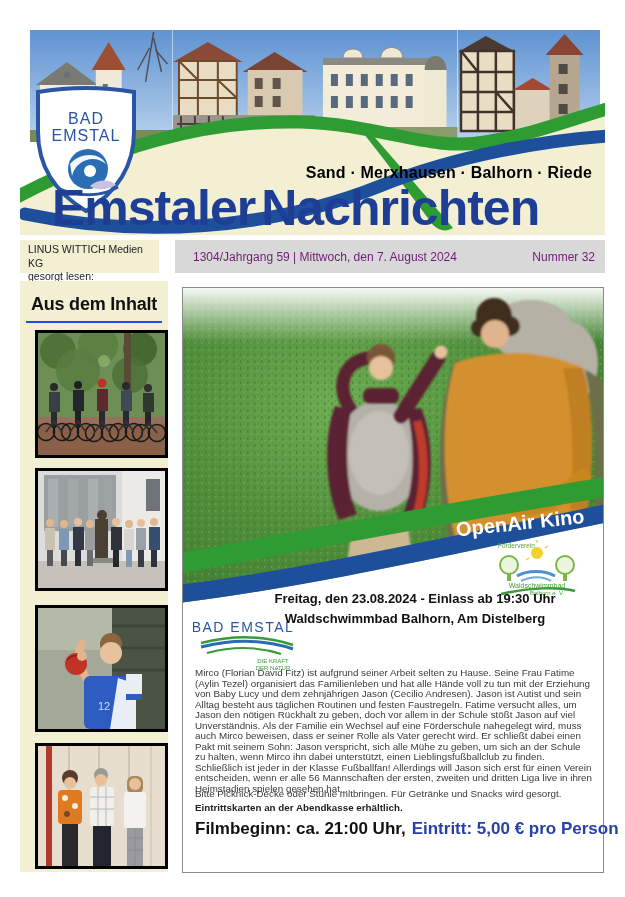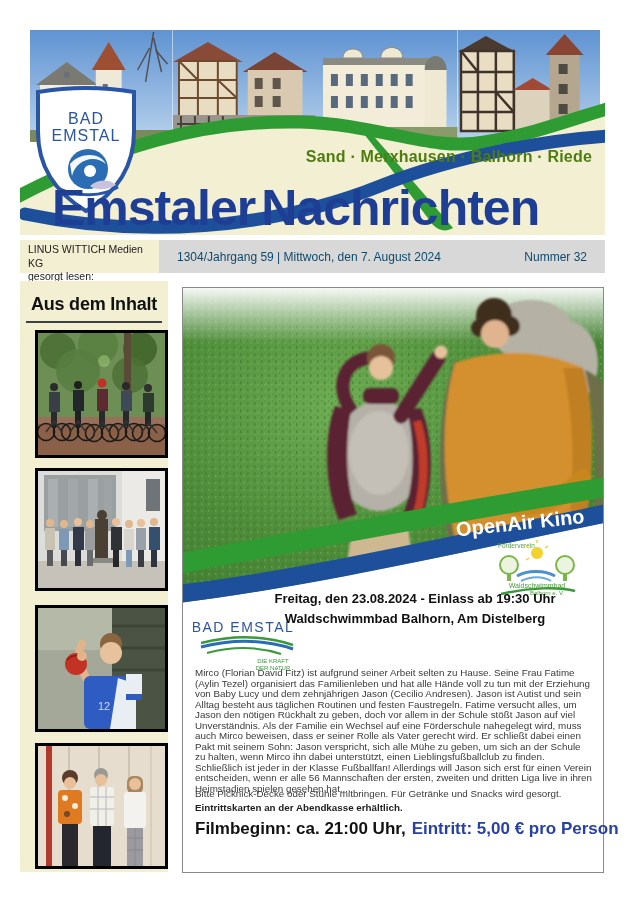--- a/index.html
+++ b/index.html
@@ -7,42 +7,42 @@
     width:625px;height:897px;position:relative;background:#ffffff;
     font-family:"Liberation Sans",sans-serif;overflow:hidden;
   }
   
   .photostrip{position:absolute;left:30px;top:30px;width:570px;height:112px;display:flex;}
   .strip-photo{width:25%;height:112px;}
   .strip-photo svg{display:block;width:100%;height:100%;}
   .masthead-waves{position:absolute;left:20px;top:80px;width:585px;height:155px;}
   .shield{position:absolute;left:30px;top:84px;width:112px;height:132px;}
   .mast-subtitle{
-    position:absolute;right:33px;top:148px;font-size:16px;font-weight:700;
-    color:#4d7c0f;letter-spacing:.2px;white-space:nowrap;
+    position:absolute;right:33px;top:164px;font-size:16px;font-weight:700;
+    color:#000000;letter-spacing:.2px;white-space:nowrap;
   }
   .mast-title{
     position:absolute;left:52px;top:182px;font-size:50px;color:#1e3e96;
     letter-spacing:-1px;white-space:nowrap;line-height:52px;
   }
   .t-light{font-weight:700;}
   .t-bold{font-weight:700;margin-left:6px;}
   
   .infobar{position:absolute;left:20px;top:240px;width:585px;height:33px;display:flex;}
   .pubbox{width:139px;background:#f2efd2;font-size:10.5px;line-height:13.5px;
     color:#222;padding:3px 0 0 8px;box-sizing:border-box;}
   .pub-url{font-weight:700;}
   .issuebox{flex:1;background:#d8d8d8;display:flex;align-items:center;
-    justify-content:space-between;font-size:12px;color:#0c4a6e;
-    padding:0 18px 0 18px;}
+    justify-content:space-between;font-size:12px;color:#701a75;
+    padding:0 10px 0 18px;margin-left:16px;}
   
   .sidebar{position:absolute;left:20px;top:281px;width:148px;height:591px;background:#f2efd2;}
   .sidebar-heading{
     margin:13px 6px 0;text-align:center;font-size:18px;font-weight:700;color:#111;
-    padding-bottom:6px;border-bottom:2px solid #404040;letter-spacing:-.2px;
+    padding-bottom:6px;border-bottom:2px solid #1d4ed8;letter-spacing:-.2px;
   }
   .side-photo{position:absolute;left:15px;width:127px;border:3px solid #000000;background:#ddd;}
   .side-photo svg{display:block;width:100%;height:100%;}
   .sp1{top:49px;height:122px;}
   .sp2{top:187px;height:117px;}
   .sp3{top:324px;height:121px;}
   .sp4{top:462px;height:120px;}
   
   .mainbox{
     position:absolute;left:182px;top:287px;width:422px;height:586px;

